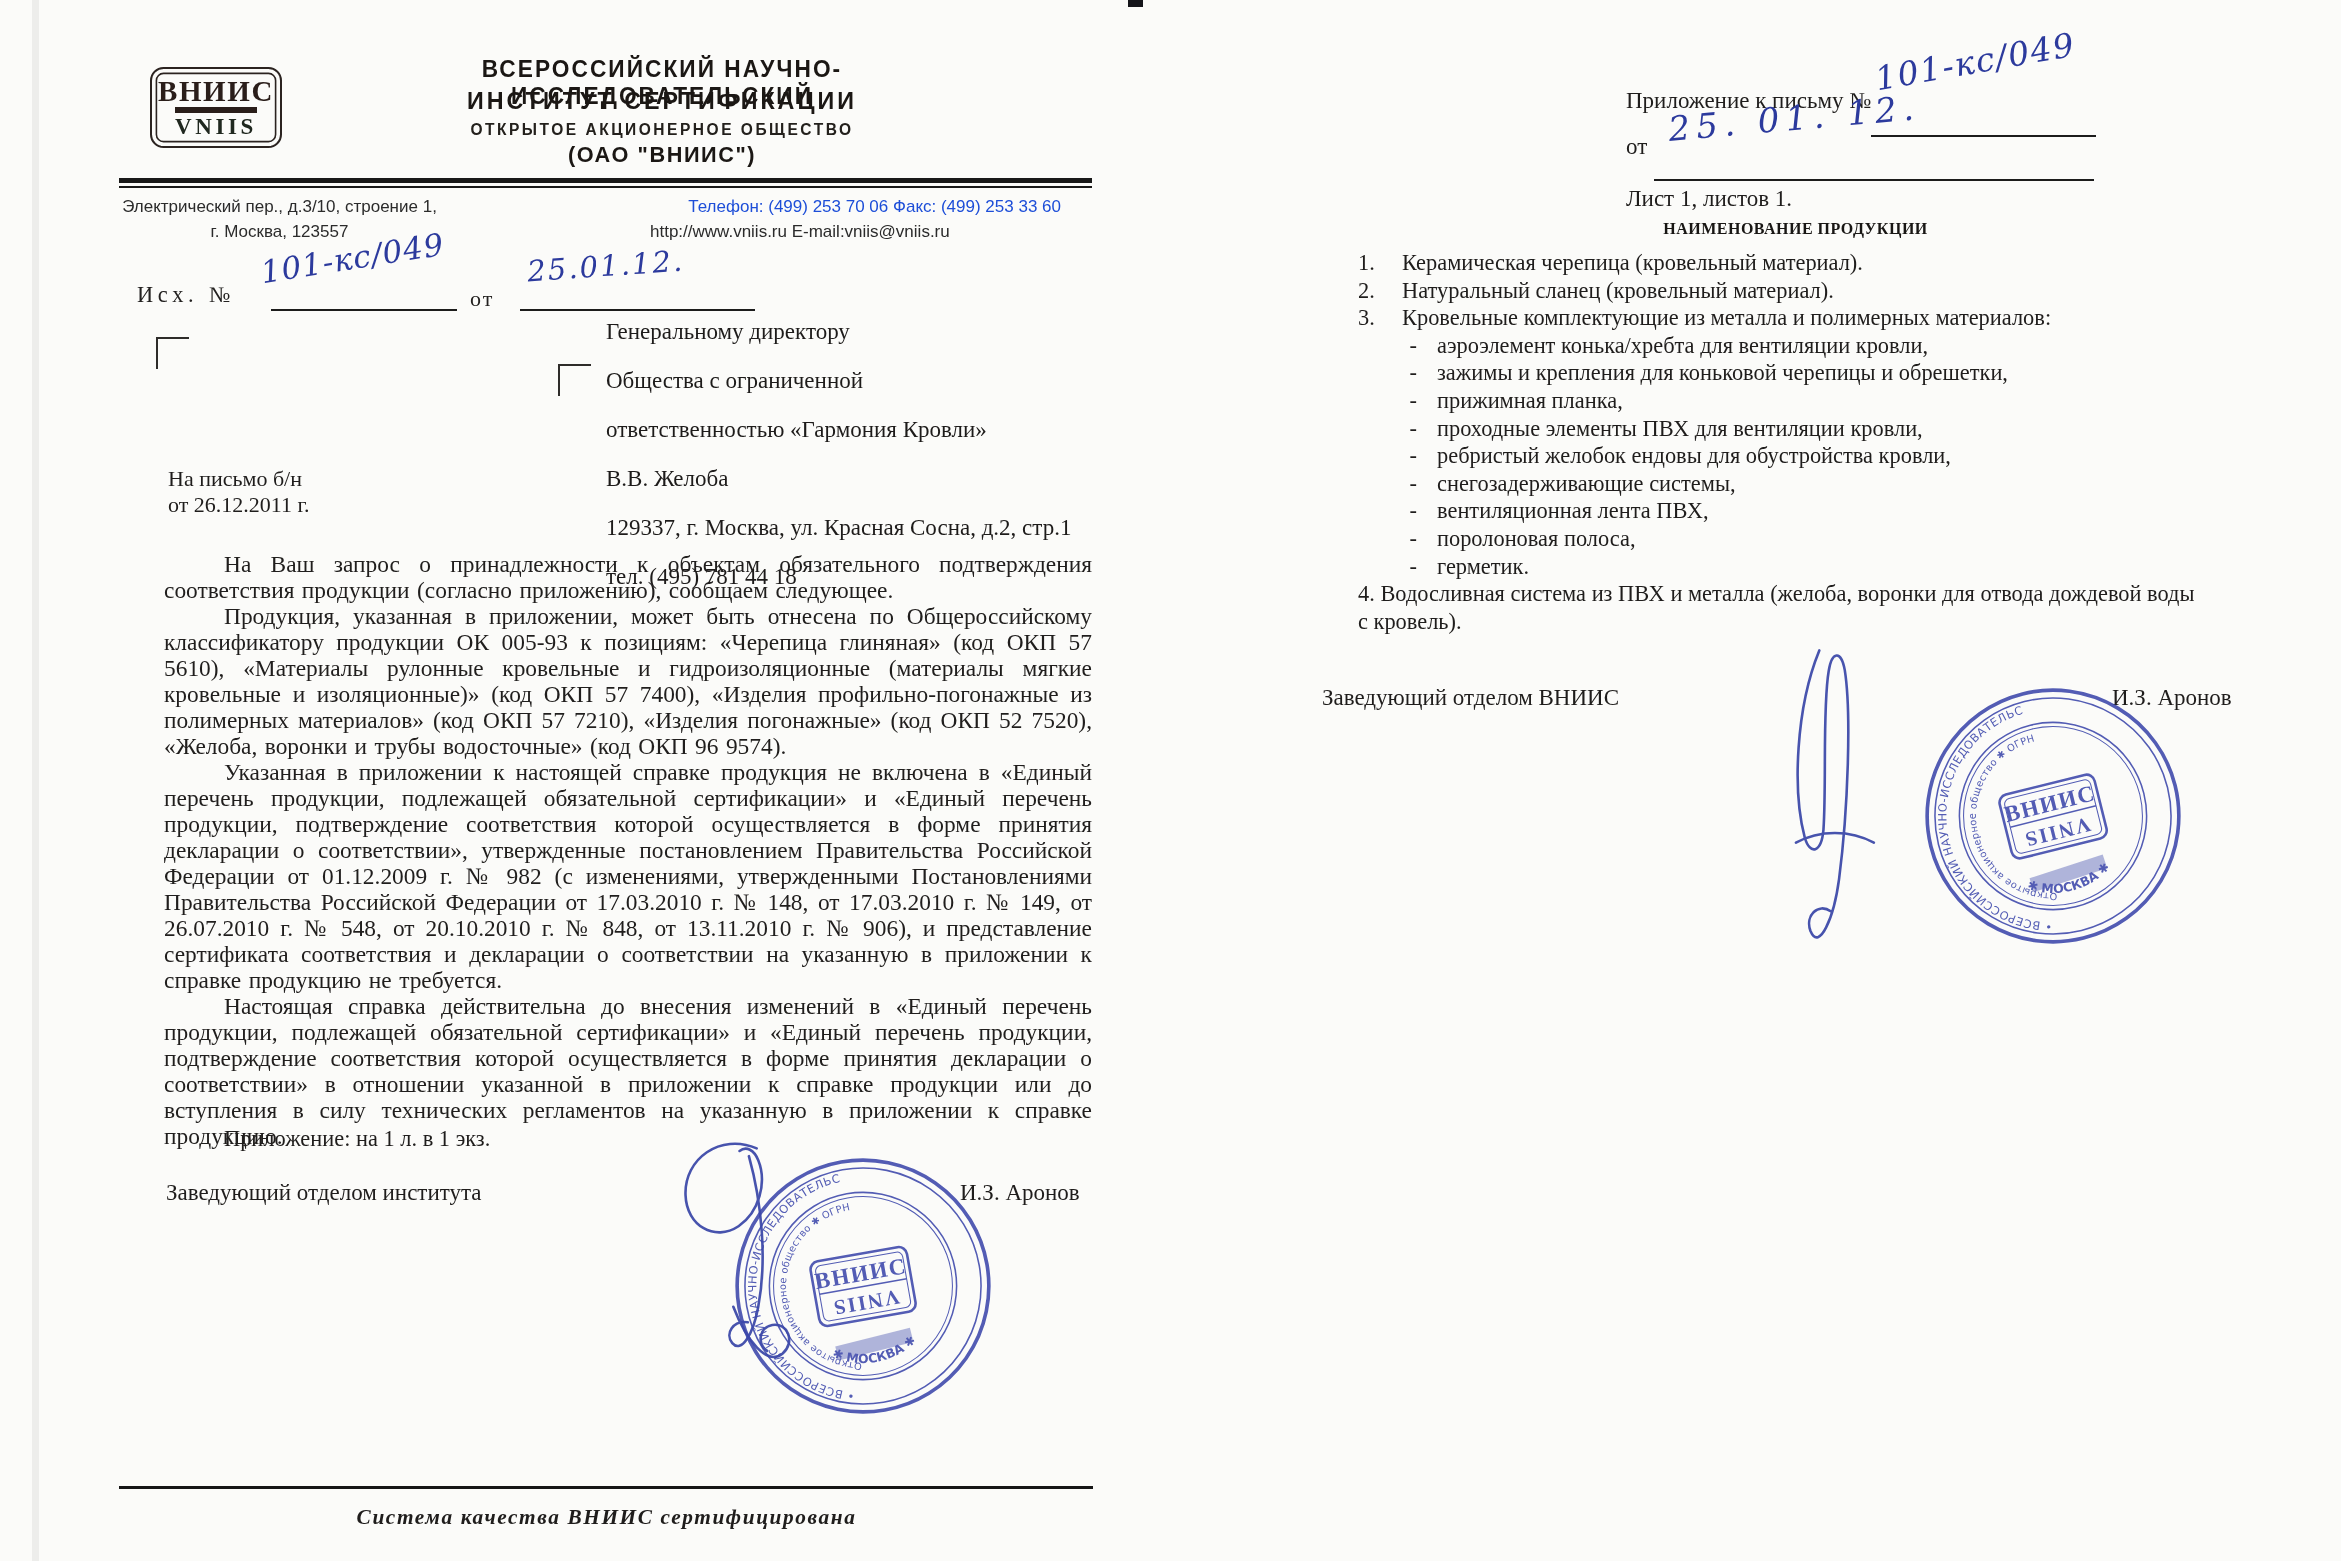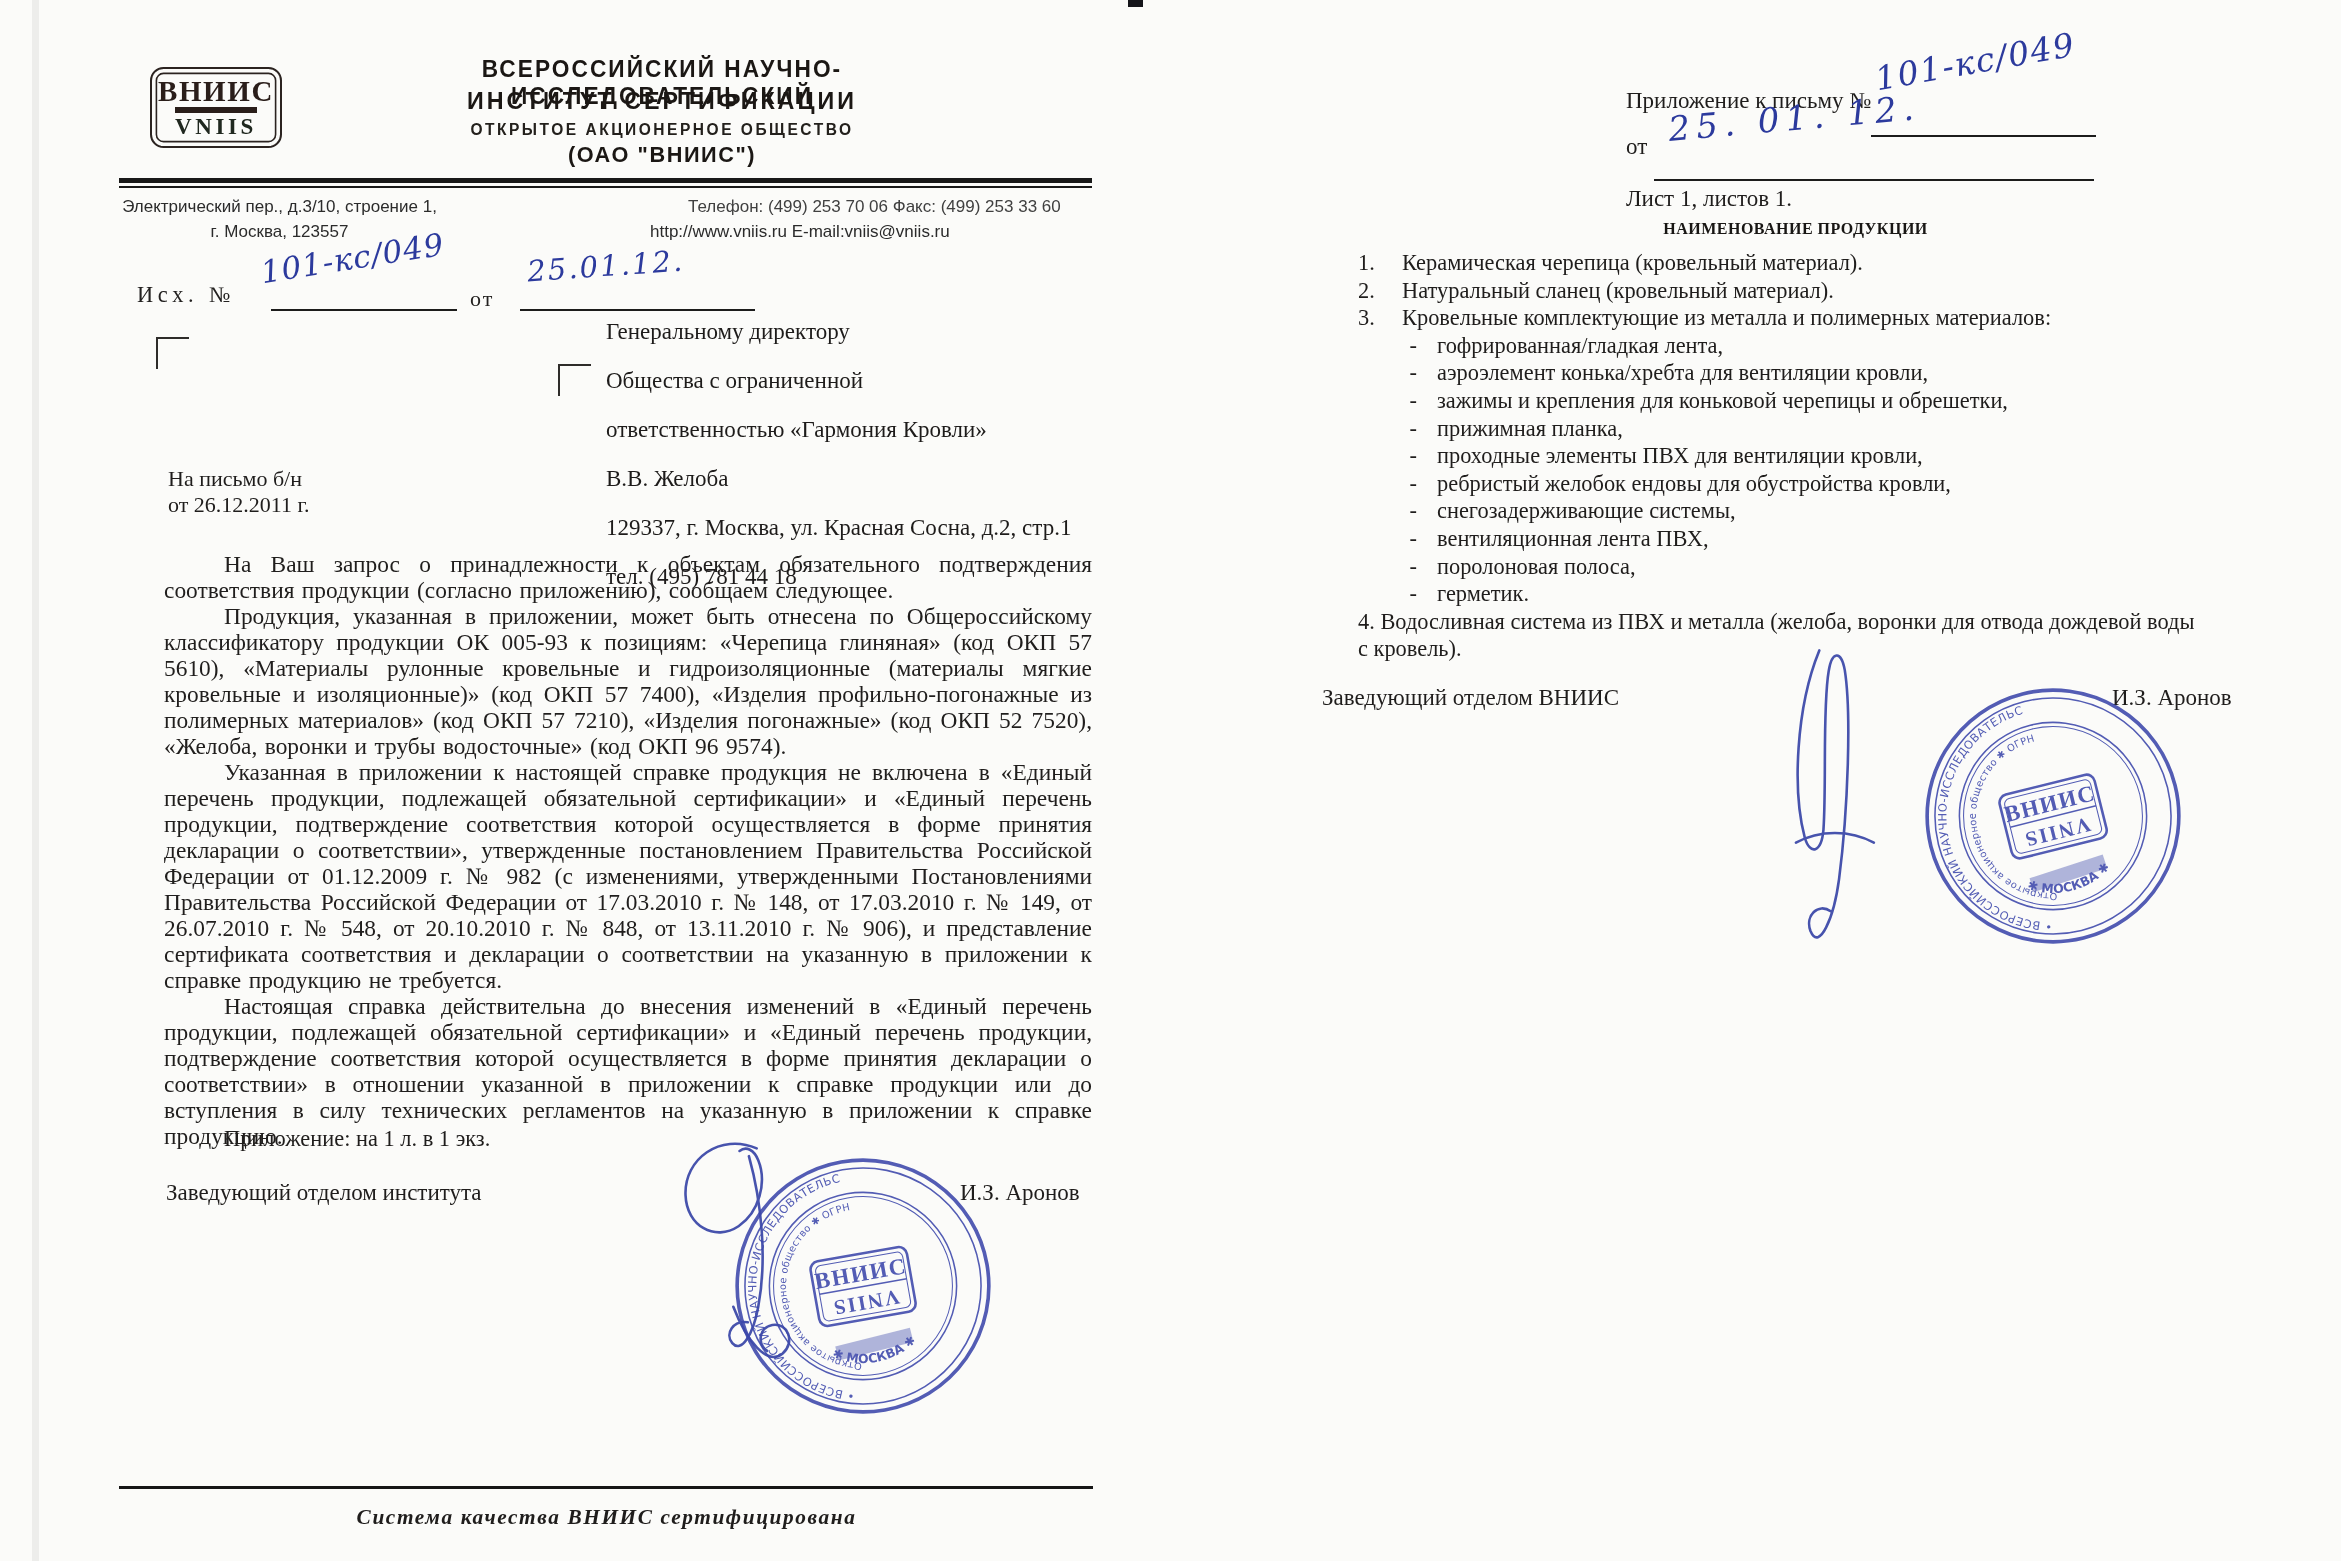--- a/index.html
+++ b/index.html
@@ -20,21 +20,21 @@
   .logo-bottom{font-size:23px;font-weight:bold;letter-spacing:3.6px;color:#20281f;line-height:23px;}
   .org1{left:333px;top:56px;width:658px;font-size:23.4px;font-weight:bold;letter-spacing:2.1px;color:#1b1714;}
   .org2{left:333px;top:87px;width:658px;font-size:24px;font-weight:bold;letter-spacing:3.1px;color:#1b1714;}
   .org3{left:333px;top:121px;width:658px;font-size:16px;font-weight:bold;letter-spacing:2.6px;color:#23201c;}
   .org4{left:333px;top:142px;width:658px;font-size:22.4px;font-weight:bold;letter-spacing:1.6px;color:#1b1714;}
   .org1,.org2,.org3,.org4{font-family:"Liberation Sans","DejaVu Sans",sans-serif;text-align:center;transform:scaleX(.97);}
   .rule-top{left:119px;top:178px;width:973px;height:4.7px;background:#191919;}
   .rule-top2{left:119px;top:186px;width:973px;height:2.1px;background:#191919;}
   .addr1{left:116px;top:197px;width:327px;font-size:17px;color:#2b2b2b;}
   .addr2{left:116px;top:222px;width:327px;font-size:17px;color:#2b2b2b;}
-  .cont1{left:688px;top:197px;width:411px;font-size:17px;color:#404040;}
+  .cont1{left:650px;top:197px;width:411px;font-size:17px;color:#1d4ed8;text-align:right;}
   .cont2{left:650px;top:222px;width:411px;font-size:17px;color:#2b2b2b;}
   
   .isx{left:137px;top:282px;font-size:22.4px;letter-spacing:4.7px;color:#232120;}
   .ot-left{left:470px;top:286px;font-size:22px;letter-spacing:2.1px;color:#232120;}
   .uline{background:#1c1c1c;height:2.1px;}
   .u1{left:271px;top:309px;width:186px;}
   .u2{left:520px;top:309px;width:235px;}
   .hand{color:#2c3a9d;font-style:italic;font-family:"DejaVu Serif",serif;}
   .hand-num-l{left:260px;top:240px;font-size:31px;transform:rotate(-9deg);letter-spacing:1px;}
   .hand-date-l{left:527px;top:249px;font-size:29px;transform:rotate(-4deg);letter-spacing:2.1px;}
@@ -185,21 +185,20 @@
   <div class="abs hand hand-date-r">25. 01. 12.</div>
   <div class="abs uline u4"></div>
   <div class="abs sheet">Лист 1, листов 1.</div>
 
   <div class="abs r-title">НАИМЕНОВАНИЕ ПРОДУКЦИИ</div>
 
   <div class="abs rlist">
     <div class="rrow"><span class="rnum">1.</span><span>Керамическая черепица (кровельный материал).</span></div>
     <div class="rrow"><span class="rnum">2.</span><span>Натуральный сланец (кровельный материал).</span></div>
     <div class="rrow"><span class="rnum">3.</span><span>Кровельные комплектующие из металла и полимерных материалов:</span></div>
-    <div class="rrow rsub"><span class="rdash">-</span><span class="sub-text">гофрированная/гладкая лента,</span></div>
     <div class="rrow rsub"><span class="rdash">-</span><span class="sub-text">аэроэлемент конька/хребта для вентиляции кровли,</span></div>
     <div class="rrow rsub"><span class="rdash">-</span><span class="sub-text">зажимы и крепления для коньковой черепицы и обрешетки,</span></div>
     <div class="rrow rsub"><span class="rdash">-</span><span class="sub-text">прижимная планка,</span></div>
     <div class="rrow rsub"><span class="rdash">-</span><span class="sub-text">проходные элементы ПВХ для вентиляции кровли,</span></div>
     <div class="rrow rsub"><span class="rdash">-</span><span class="sub-text">ребристый желобок ендовы для обустройства кровли,</span></div>
     <div class="rrow rsub"><span class="rdash">-</span><span class="sub-text">снегозадерживающие системы,</span></div>
     <div class="rrow rsub"><span class="rdash">-</span><span class="sub-text">вентиляционная лента ПВХ,</span></div>
     <div class="rrow rsub"><span class="rdash">-</span><span class="sub-text">поролоновая полоса,</span></div>
     <div class="rrow rsub"><span class="rdash">-</span><span class="sub-text">герметик.</span></div>
     <div class="rrow item4">4. Водосливная система из ПВХ и металла (желоба, воронки для отвода дождевой воды</div>

